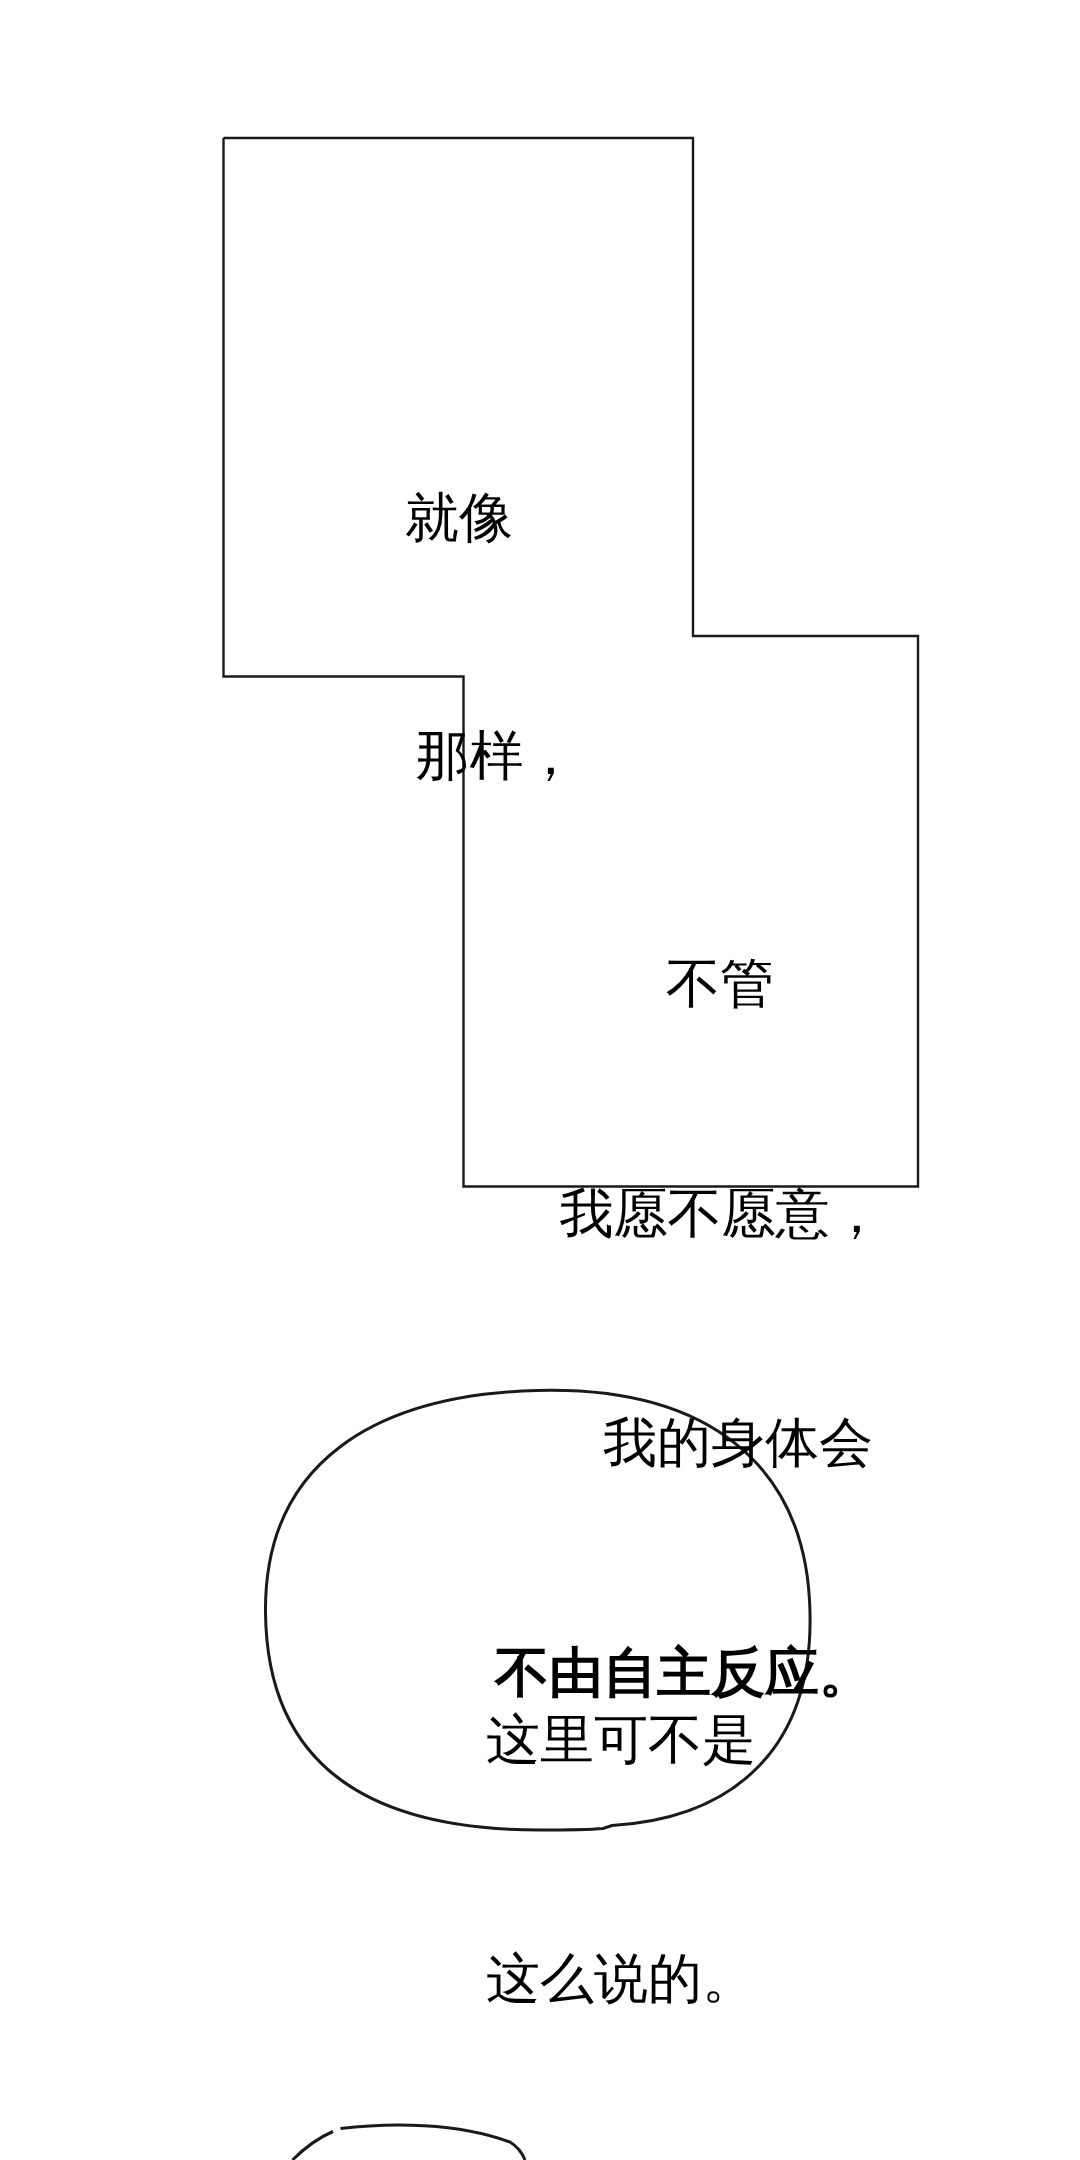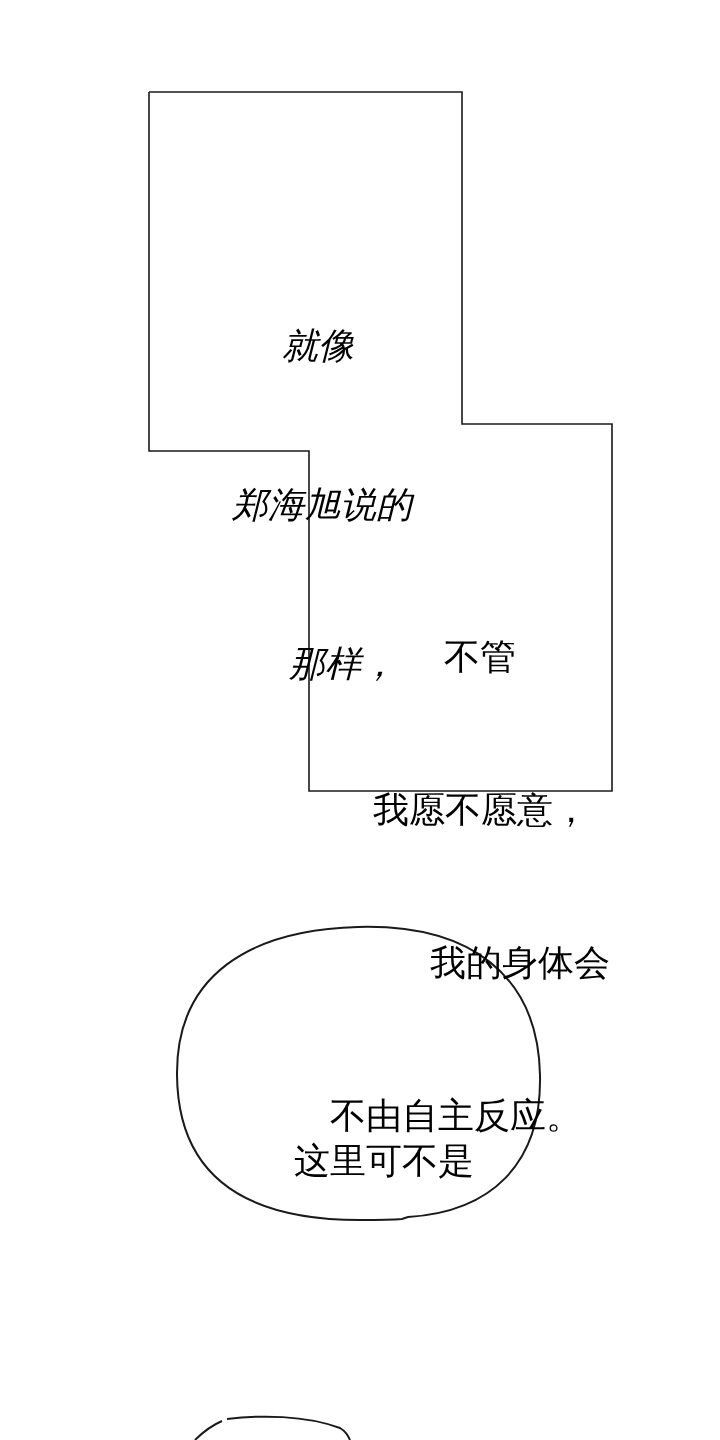--- a/index.html
+++ b/index.html
@@ -19,28 +19,28 @@
        C 470 924, 538 975, 540 1075
        C 542 1165, 490 1212, 408 1217
        L 402 1219
        C 390 1220, 370 1220, 360 1220
        C 250 1220, 178 1180, 177 1075
        C 176 975, 250 930, 358 927 Z" fill="#ffffff" stroke="#1a1a1a" stroke-width="2"></path>
 
   <path d="M 195 1440 C 205 1430, 215 1424, 222 1421 M 227 1419 C 260 1415, 305 1415, 340 1428 C 345 1431, 348 1435, 350 1440" fill="none" stroke="#1a1a1a" stroke-width="2"></path>
 </svg>
 
-<div class="text" style="left:212px; top:213px; width:220px; text-align:center;font-style:italic;">
+<div class="text" style="left:200px; top:213px; width:220px; text-align:center;">
   <span class="line" style="padding-right:8px;">就像</span>
-  <span class="line">郑海旭说的</span>
   <span class="line" style="text-align:center; padding-left:42px;">那样，</span>
 </div>
 
 <div class="text" style="left:330px; top:524px; width:280px; text-align:center;">
   <span class="line" style="padding-left:20px;">不管</span>
   <span class="line" style="text-align:center; padding-left:22px; margin-top:-6px;">我愿不愿意，</span>
-  <span class="line" style="text-align:right; padding-left:44px; margin-top:-6px;">我的身体会</span>
-  <span class="line" style="text-align:left; margin-top:-6px;">不由自主反应。</span>
+  <span class="line" style="text-align:center; padding-left:44px; margin-top:-6px;">我的身体会</span>
+  <span class="line" style="text-align:left; margin-top:-6px;font-weight:bold;">不由自主反应。</span>
 </div>
 
-<div class="text" style="left:264px; top:1028px; width:240px; text-align:center; line-height:53px;">
+<div class="text" style="left:264px; top:1028px; width:240px; text-align:right; line-height:53px;">
   <span class="line">这里可不是</span>
+  <span class="line">这么说的。</span>
 </div>
 
 </body></html>

